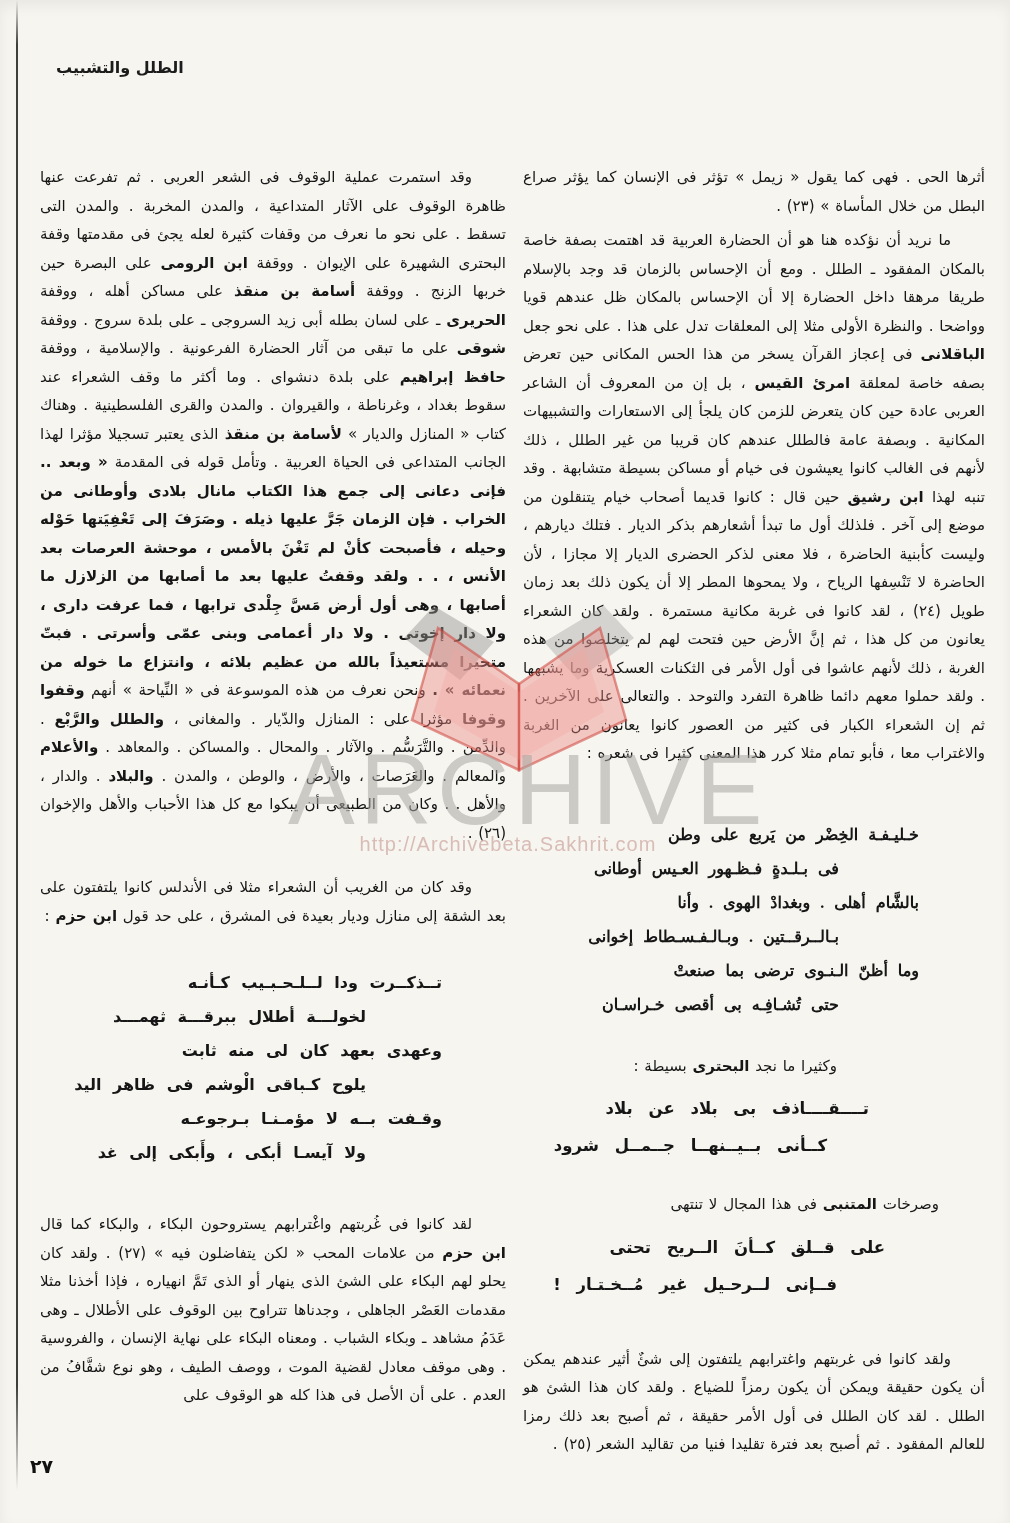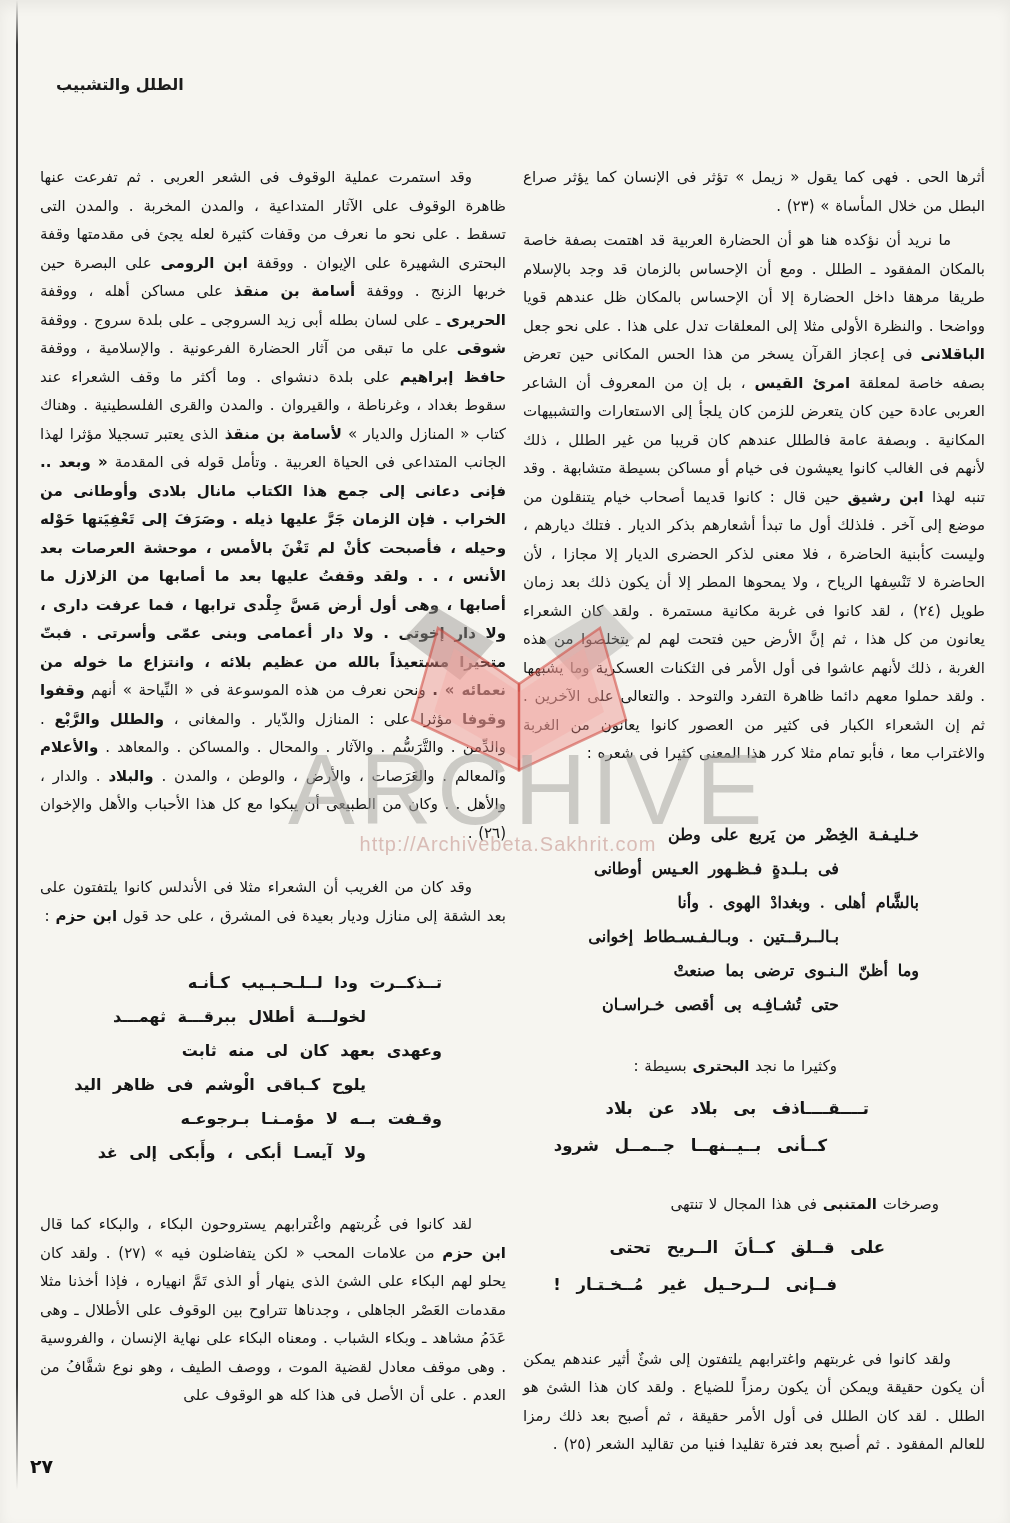--- a/index.html
+++ b/index.html
@@ -2,21 +2,21 @@
 <html lang="ar"><head>
 <meta charset="utf-8">
 <style>
   html,body{margin:0;padding:0;}
   body{width:1010px;height:1523px;background:#e9e8e4;font-family:"DejaVu Sans",sans-serif;}
   #page{position:relative;width:1010px;height:1523px;background:#f6f5f0;overflow:hidden;
         box-shadow:inset 0 6px 14px rgba(0,0,0,0.06);}
   
   .edge-line{position:absolute;left:16px;top:0;width:2px;height:1490px;
      background:linear-gradient(to bottom, rgba(30,30,30,0) 0%, rgba(30,30,30,.85) 3%, rgba(30,30,30,.85) 93%, rgba(30,30,30,0) 100%);}
-  .runhead{position:absolute;left:56px;top:75px;font-size:16px;font-weight:700;color:#1c1c1c;direction:rtl;}
+  .runhead{position:absolute;left:56px;top:58px;font-size:16px;font-weight:700;color:#1c1c1c;direction:rtl;}
   .col{position:absolute;top:163px;direction:rtl;color:#161616;}
   #col-right{left:523px;width:462px;}
   #col-left{left:40px;width:466px;}
   .para{font-size:15px;line-height:28.5px;text-align:justify;margin:0 0 6px 0;word-spacing:1px;}
   .indent{text-indent:34px;}
   .b, .para b{font-weight:700;}
   .poem{font-weight:700;font-size:16px;line-height:34px;margin:30px 0 30px 0;word-spacing:6px;}
   .verse-line{white-space:nowrap;overflow:hidden;}
   .poem-at{margin-top:50px;margin-bottom:30px;font-family:Liberation Serif, serif;}
   .poem-at .verse-line:nth-child(odd){padding-right:66px;}

